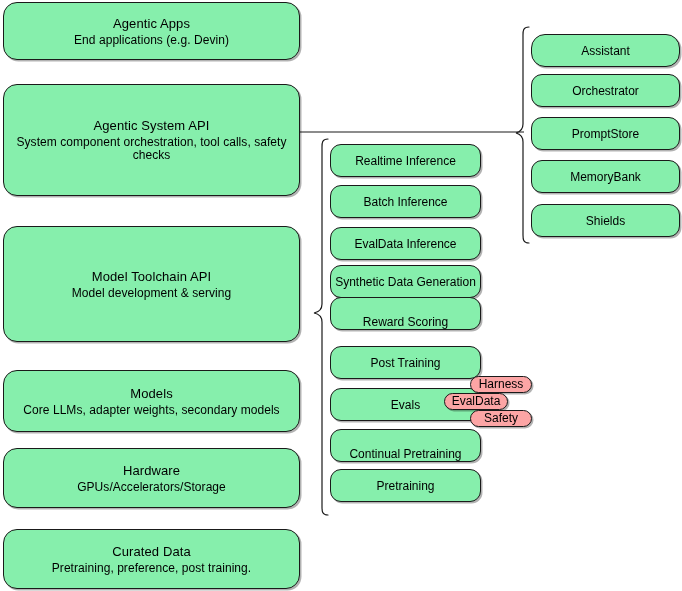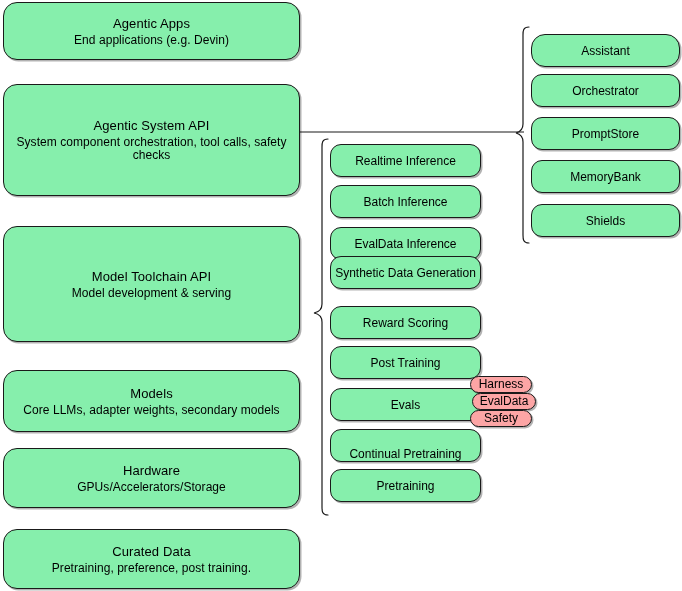--- a/index.html
+++ b/index.html
@@ -146,43 +146,43 @@
 
   <div class="box chip mid" style="top:144px;">
     <span>Realtime Inference</span>
   </div>
   <div class="box chip mid" style="top:185px;">
     <span>Batch Inference</span>
   </div>
   <div class="box chip mid" style="top:227px;">
     <span>EvalData Inference</span>
   </div>
-  <div class="box chip mid" style="top:256px;">
+  <div class="box chip mid" style="top:265px;">
     <span>Synthetic Data Generation</span>
   </div>
-  <div class="box chip mid" style="top:306px;">
+  <div class="box chip mid" style="top:297px;justify-content:flex-end;">
     <span>Reward Scoring</span>
   </div>
   <div class="box chip mid" style="top:346px;">
     <span>Post Training</span>
   </div>
   <div class="box chip mid" style="top:388px;">
     <span>Evals</span>
   </div>
   <div class="box chip mid" style="top:429px;justify-content:flex-end;">
     <span>Continual Pretraining</span>
   </div>
   <div class="box chip mid" style="top:469px;">
     <span>Pretraining</span>
   </div>
 
   <div class="pill" style="left:470px;top:376px;width:62px;height:17px;">
     <span>Harness</span>
   </div>
-  <div class="pill" style="left:472px;top:393px;width:64px;height:17px;">
+  <div class="pill" style="left:444px;top:393px;width:64px;height:17px;">
     <span>EvalData</span>
   </div>
   <div class="pill" style="left:470px;top:410px;width:62px;height:17px;">
     <span>Safety</span>
   </div>
 
   <div class="box chip right" style="top:34px;border-radius:14px;">
     <span>Assistant</span>
   </div>
   <div class="box chip right" style="top:74px;">

